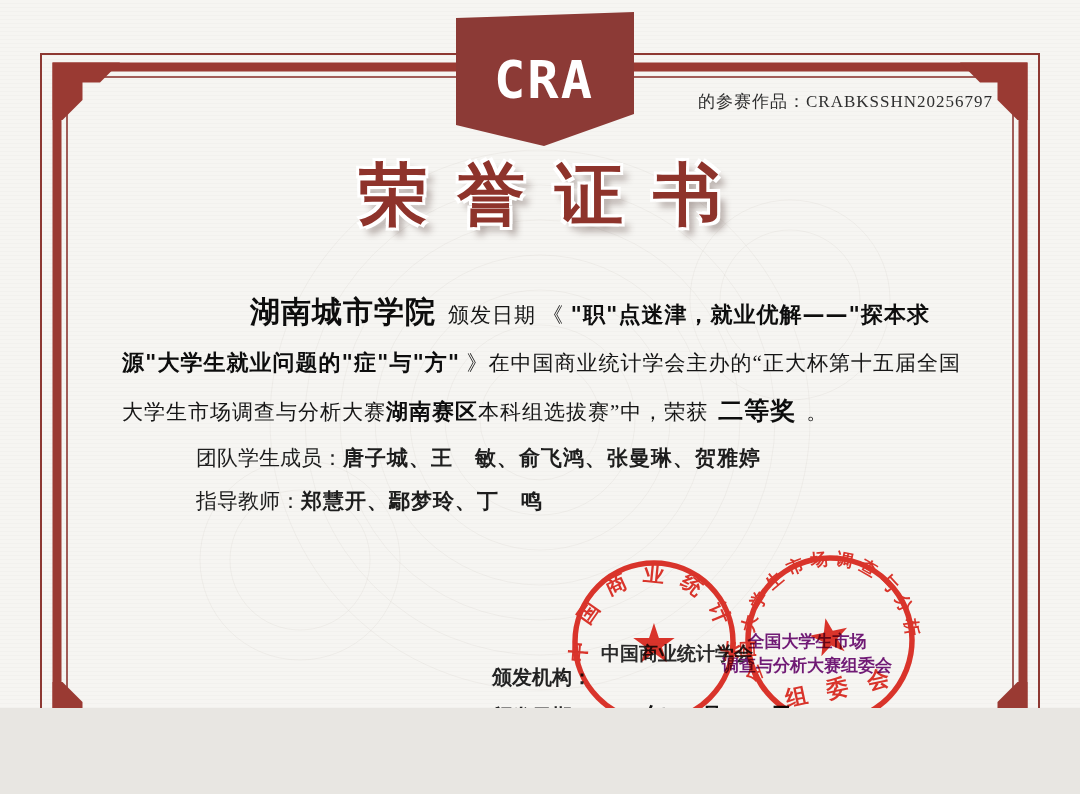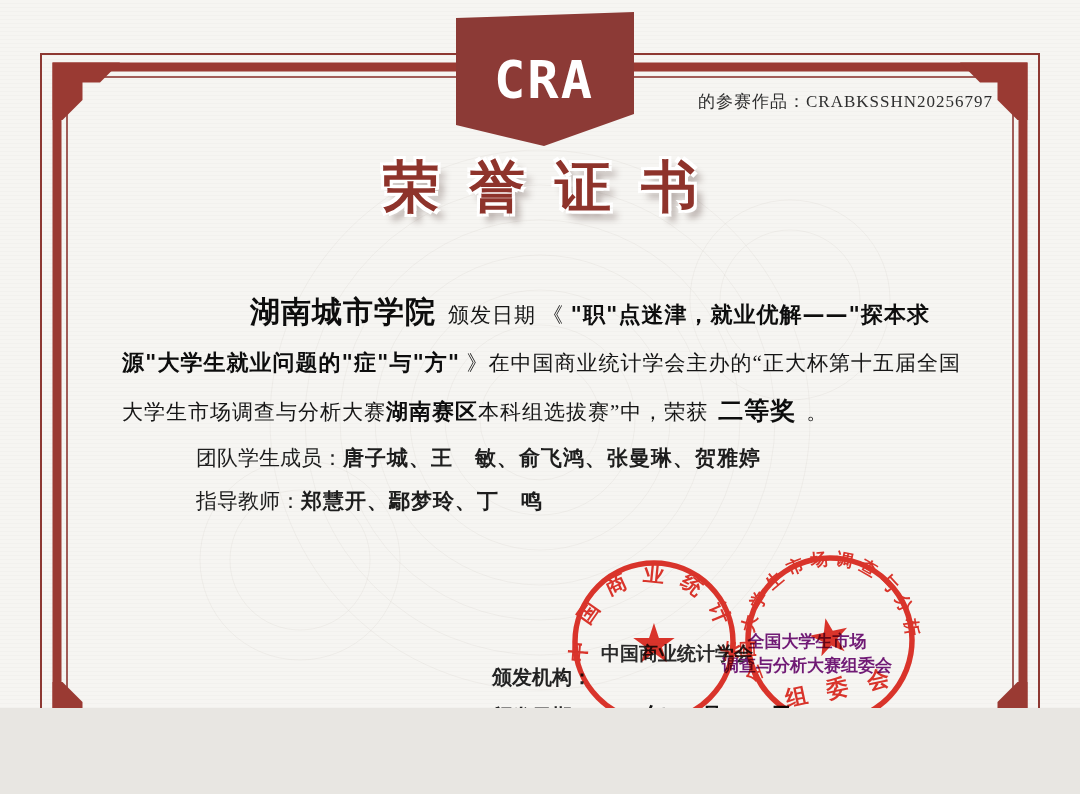--- a/index.html
+++ b/index.html
@@ -23,21 +23,21 @@
   }
 
   .certno{
     position:absolute; left:698px; top:90px; font-size:17px; color:#2e2e2e;
     letter-spacing:1px;
   }
 
   .title{
     position:absolute; left:0; right:0; top:150px; text-align:center;
     font-family:"DejaVu Sans","Liberation Sans",sans-serif;
-    font-weight:900; font-size:56px; color:#8e332b;
+    font-weight:900; font-size:68px; color:#8e332b;
     letter-spacing:30px; padding-left:30px;
     text-shadow:
       -3px -3px 0 #ffffff, 3px -3px 0 #ffffff,
       -3px 3px 0 #ffffff, 3px 3px 0 #ffffff,
       7px 8px 7px rgba(70,45,40,.40);
   }
 
   .bodytext{
     position:absolute; left:122px; top:288px; width:846px;
     font-size:21px; line-height:47px; text-indent:128px;

